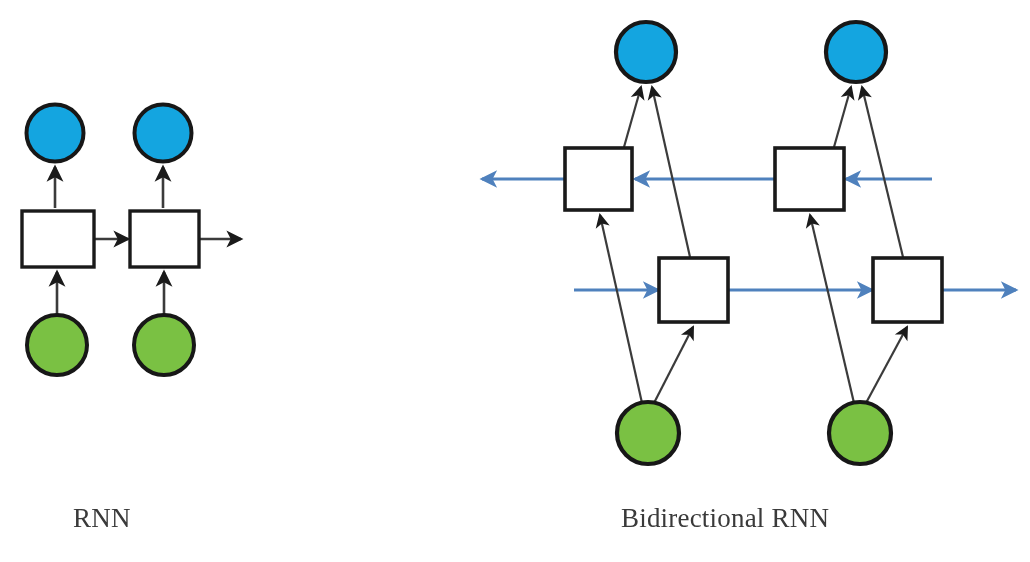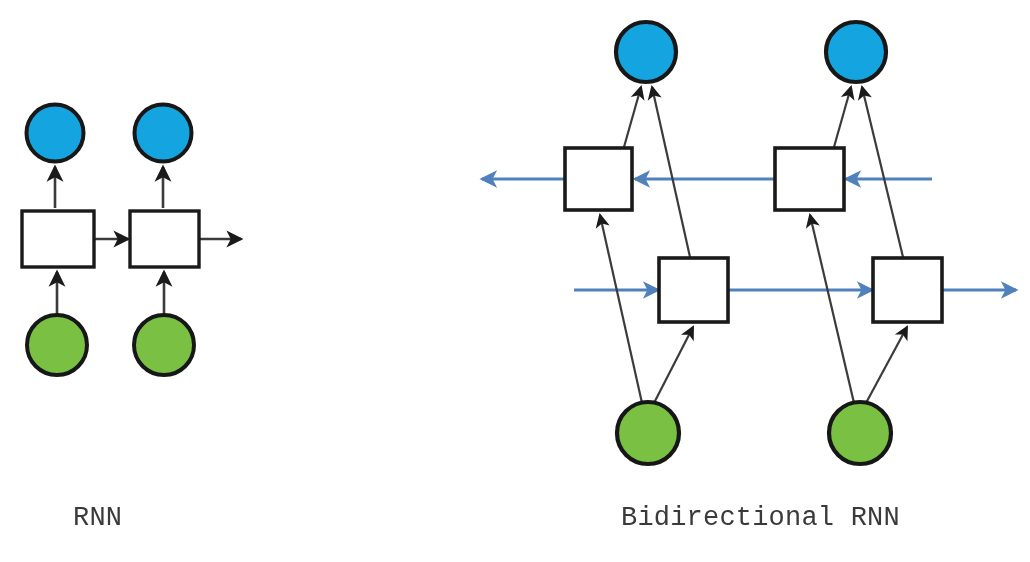--- a/index.html
+++ b/index.html
@@ -21,21 +21,21 @@
   }
   svg.diagram-layer {
     position: absolute;
     left: 0;
     top: 0;
     width: 1030px;
     height: 562px;
   }
   .caption {
     position: absolute;
-    font-family: Liberation Mono, monospace;
+    font-family: Liberation Serif, serif;
     font-size: 27px;
     font-weight: 400;
     color: #3a3a3a;
     letter-spacing: 0.2px;
     white-space: nowrap;
   }
   #caption-rnn {
     left: 73px;
     top: 503px;
   }

